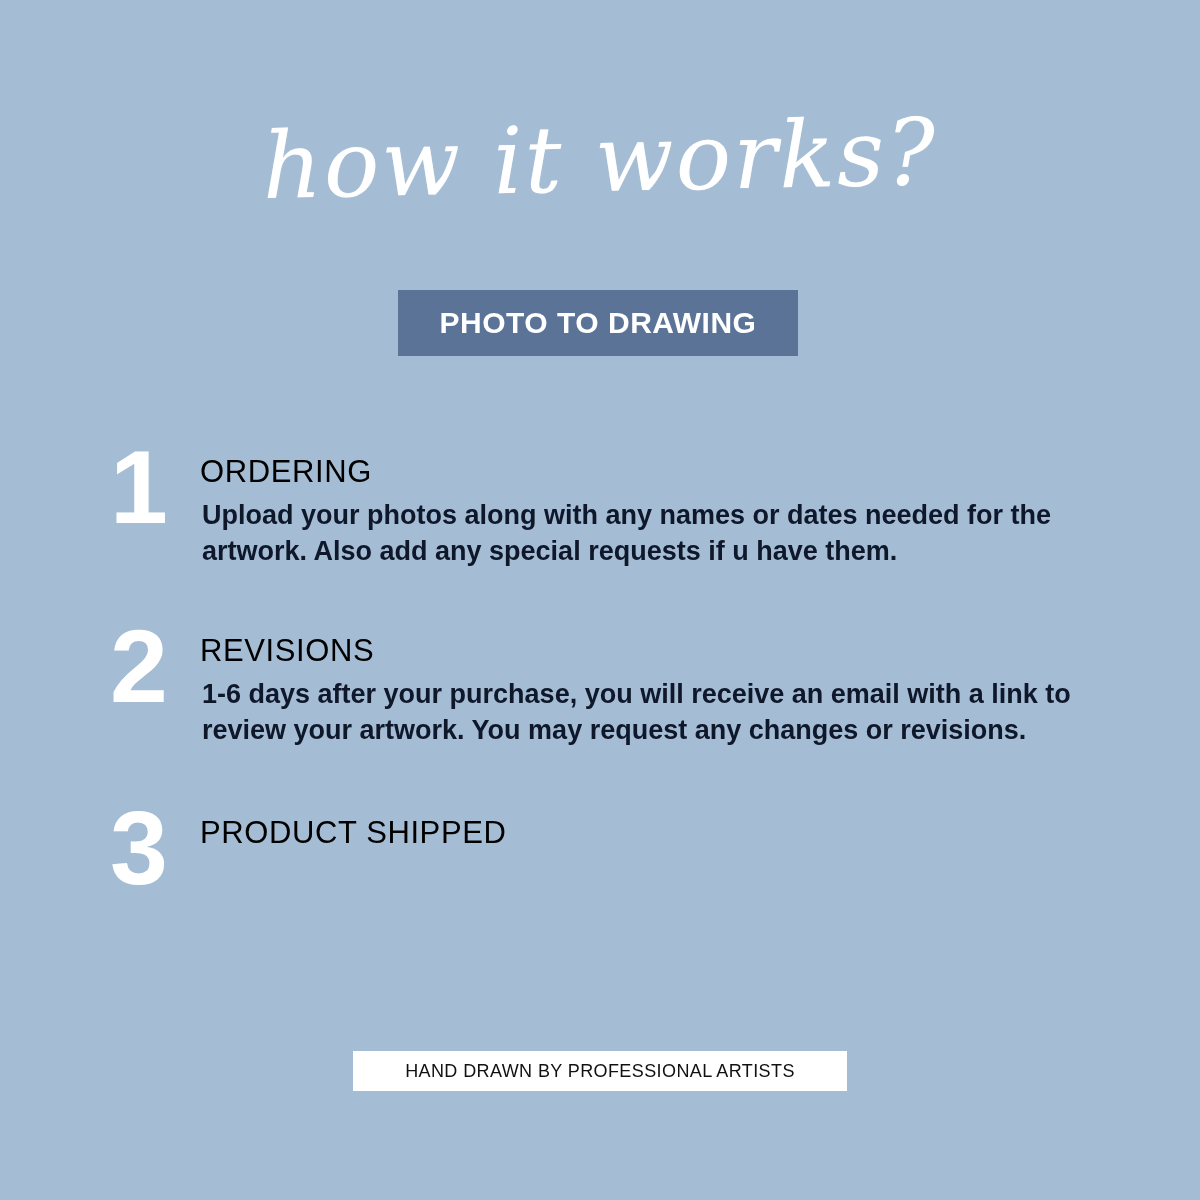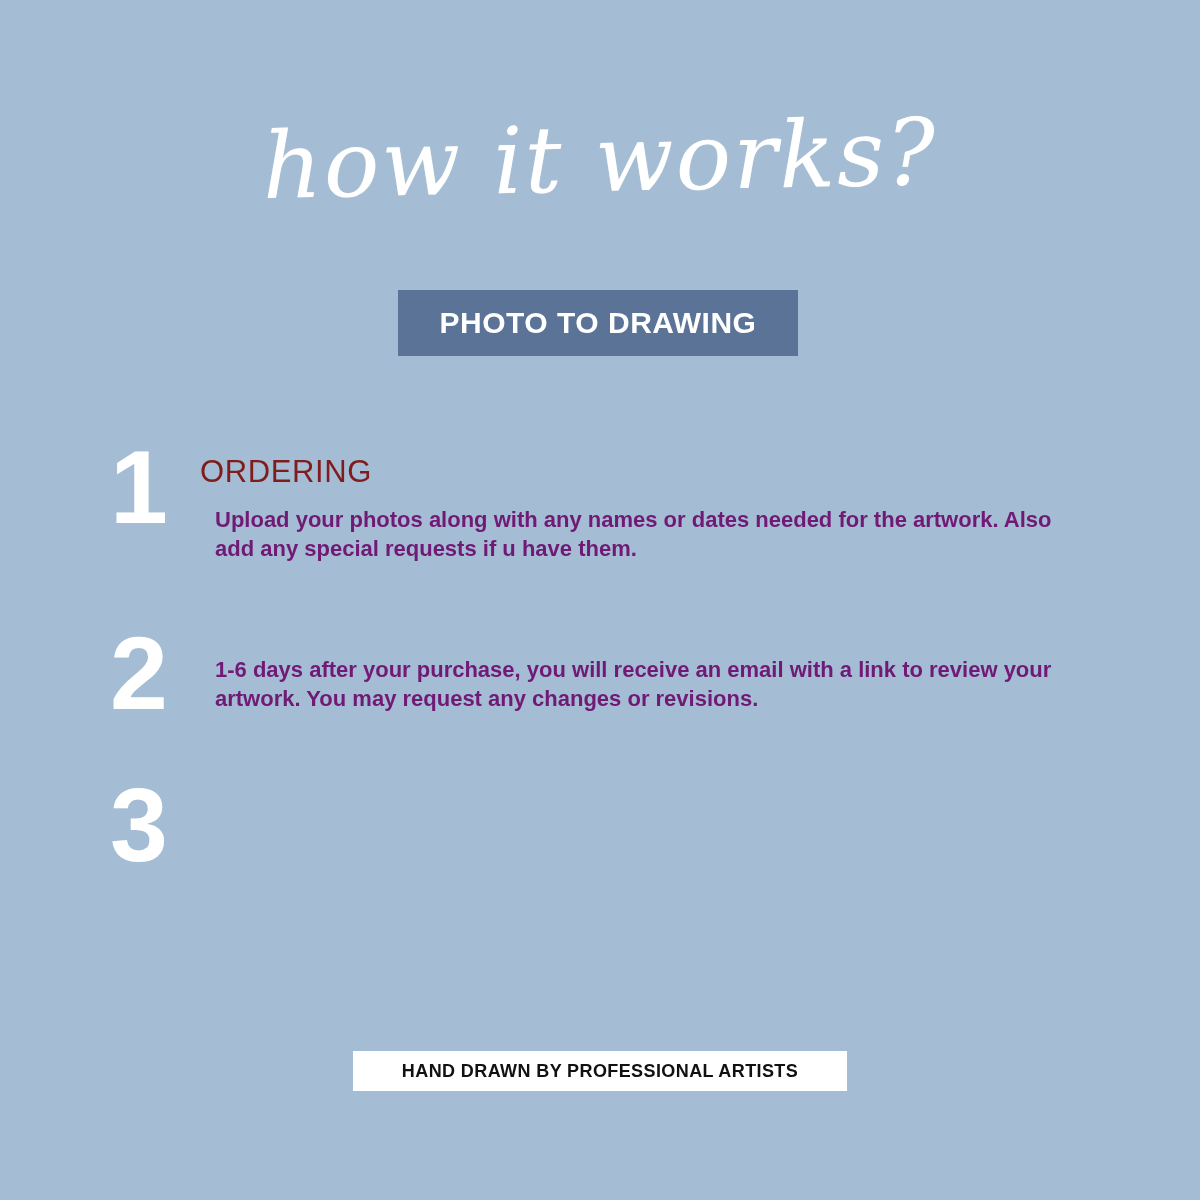--- a/index.html
+++ b/index.html
@@ -82,33 +82,33 @@
     flex: 0 0 72px;
     text-align: left;
     font-family: "Liberation Sans", sans-serif;
   }
   .step-body {
     flex: 1;
     padding-top: 14px;
     padding-left: 18px;
   }
   .step-title {
-    color: #7f1d1d;
+    color: #000000;
     font-size: 31px;
     font-weight: 400;
     letter-spacing: 0.6px;
     margin: 0 0 8px 0;
     font-family: "Liberation Sans", sans-serif;
   }
   .step-text {
-    color: #701a75;
-    font-size: 22px;
+    color: #0f172a;
+    font-size: 27px;
     font-weight: bold;
     line-height: 1.32;
-    margin: 15px;
+    margin: 2px;
     max-width: 880px;
   }
 
   
   .step-1 { margin-bottom: 48px; }
   .step-2 { margin-bottom: 50px; }
   .step-3 { margin-bottom: 0; }
 
   
   .footer-tag {
@@ -118,21 +118,21 @@
     width: 494px;
     height: 40px;
     background: #ffffff;
     display: flex;
     align-items: center;
     justify-content: center;
   }
   .footer-tag-label {
     color: #111111;
     font-size: 18px;
-    font-weight: bold;
+    font-weight: normal;
     letter-spacing: 0.4px;
   }
 </style>
 </head>
 <body>
 
 <div class="page">
 
   <div class="script-title">how it works?</div>
 
@@ -146,27 +146,29 @@
       <div class="step-number">1</div>
       <div class="step-body">
         <div class="step-title">ORDERING</div>
         <p class="step-text">Upload your photos along with any names or dates needed for the artwork. Also add any special requests if u have them.</p>
       </div>
     </div>
 
     <div class="step step-2">
       <div class="step-number">2</div>
       <div class="step-body">
+        <div class="step-title">REVISIONS</div>
         <p class="step-text">1-6 days after your purchase, you will receive an email with a link to review your artwork. You may request any changes or revisions.</p>
       </div>
     </div>
 
     <div class="step step-3">
       <div class="step-number">3</div>
       <div class="step-body">
+        <div class="step-title">PRODUCT SHIPPED</div>
       </div>
     </div>
 
   </div>
 
   <div class="footer-tag">
     <span class="footer-tag-label">HAND DRAWN BY PROFESSIONAL ARTISTS</span>
   </div>
 
 </div>

